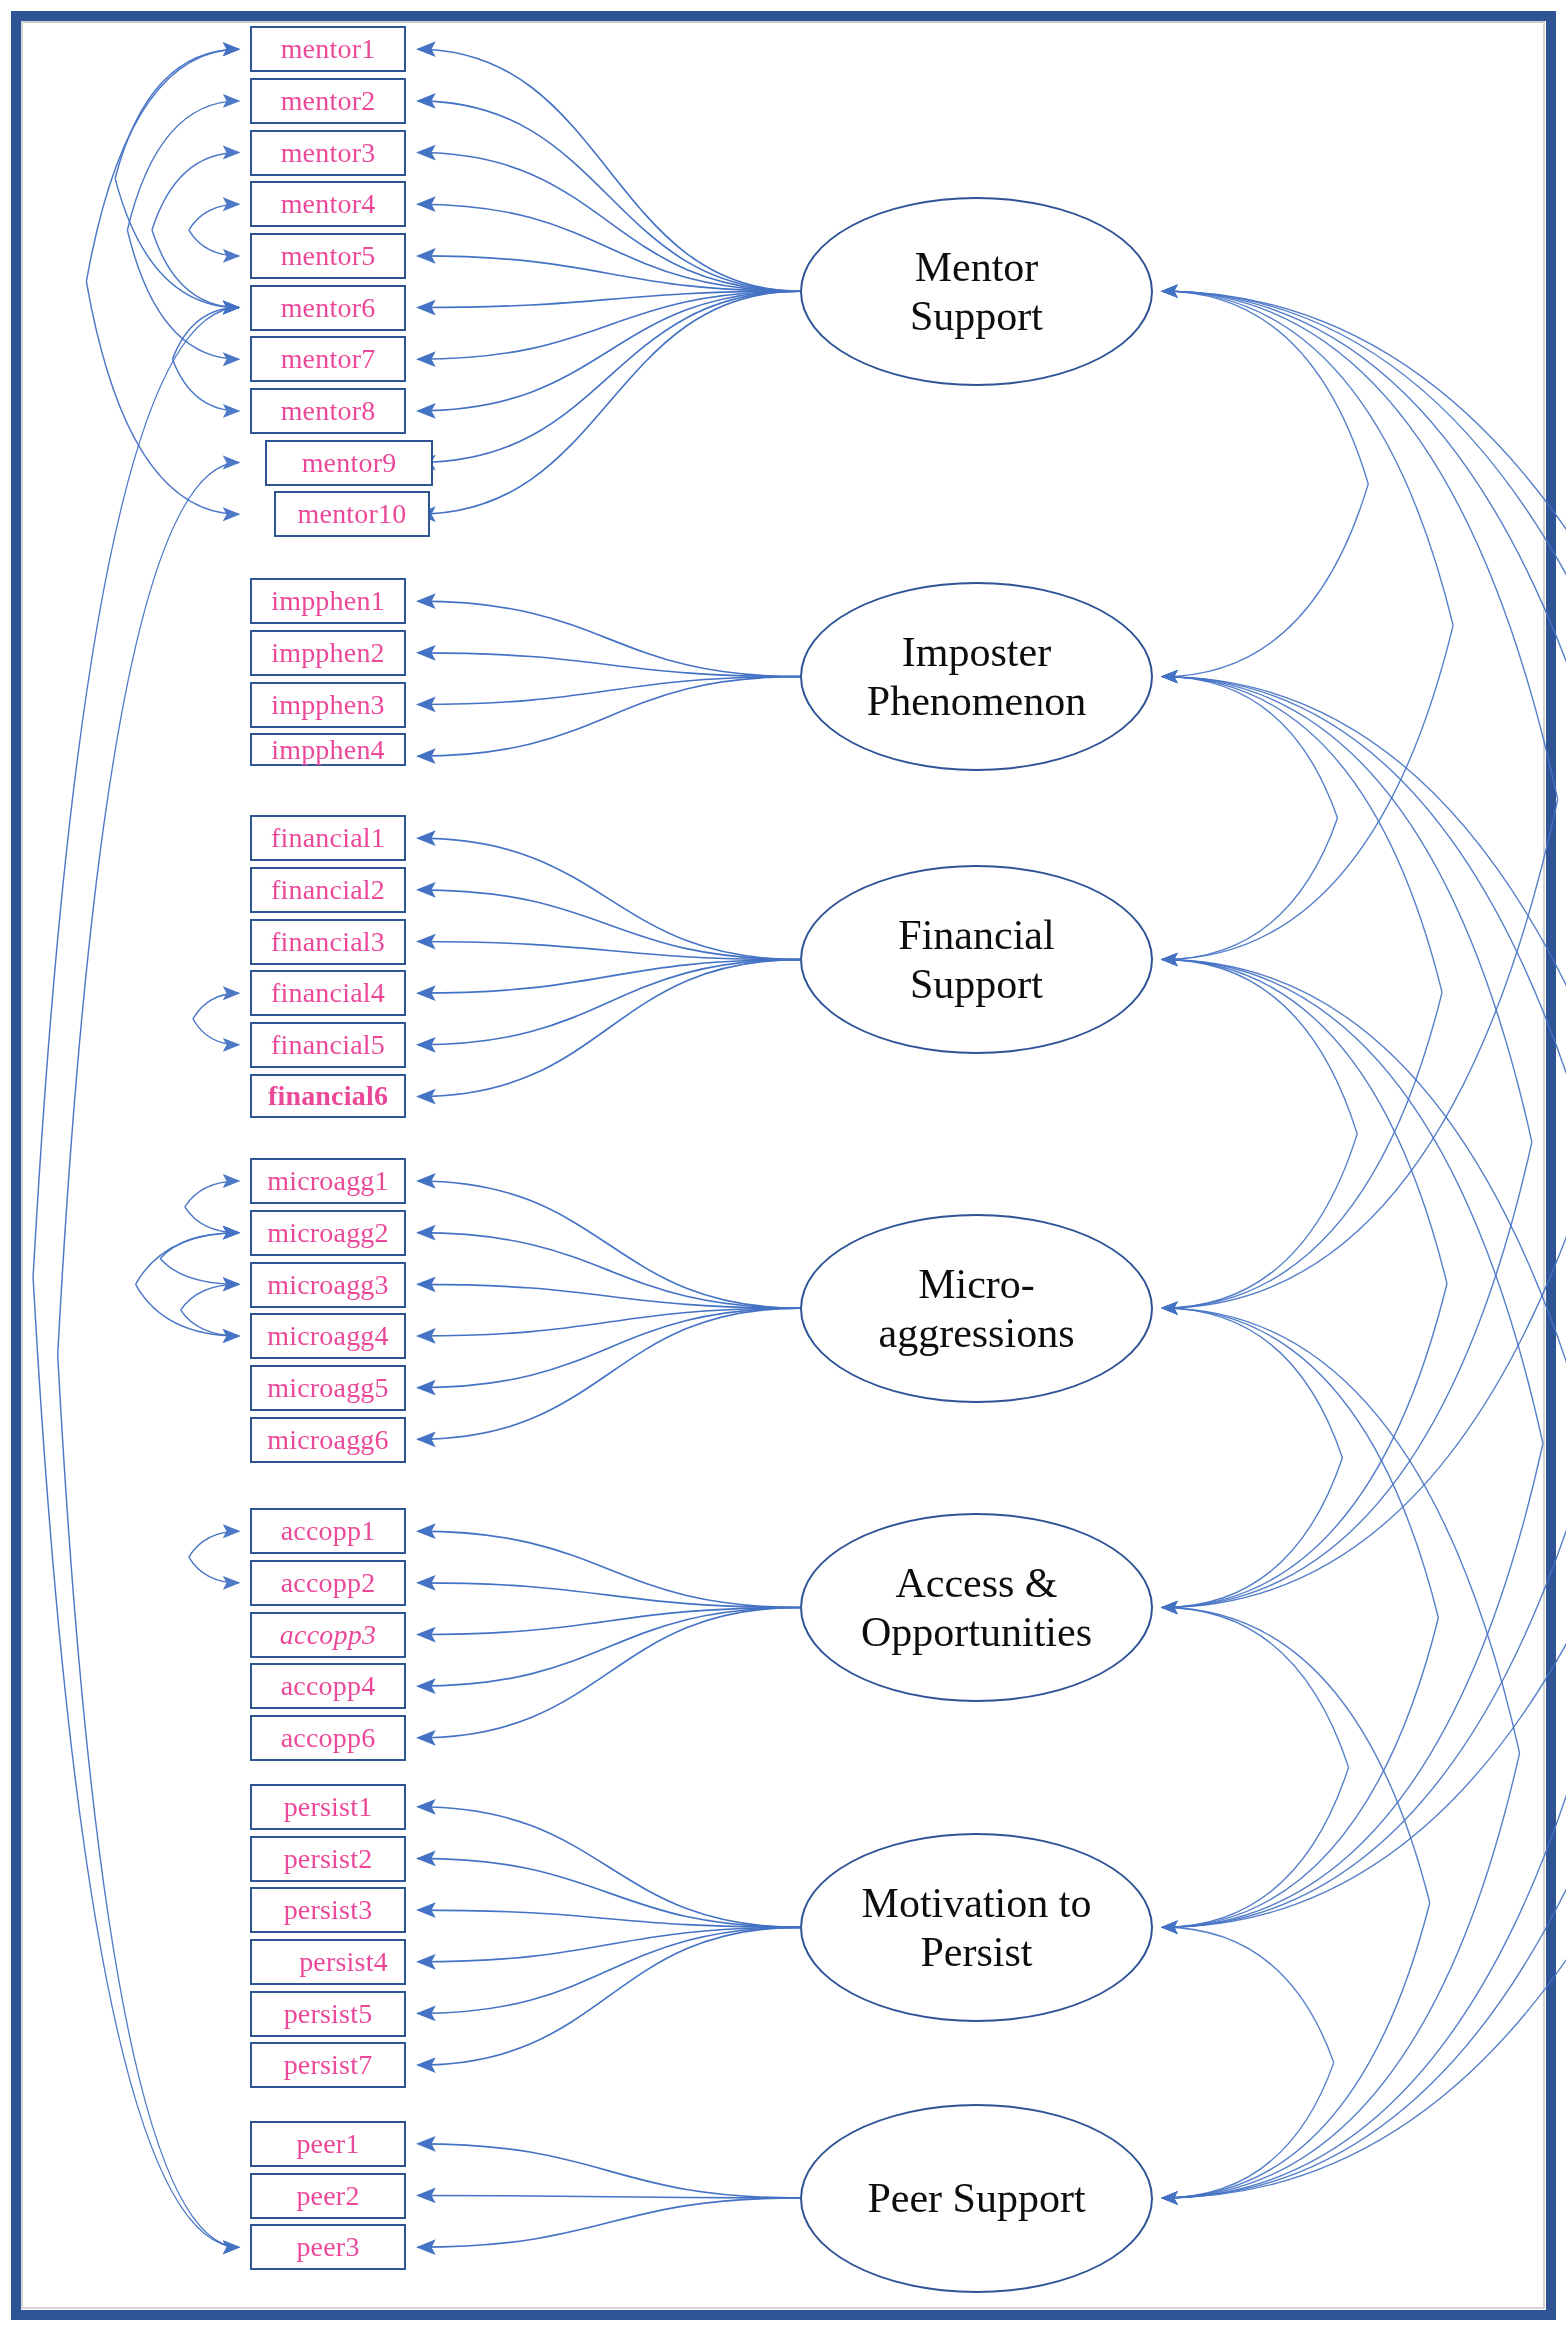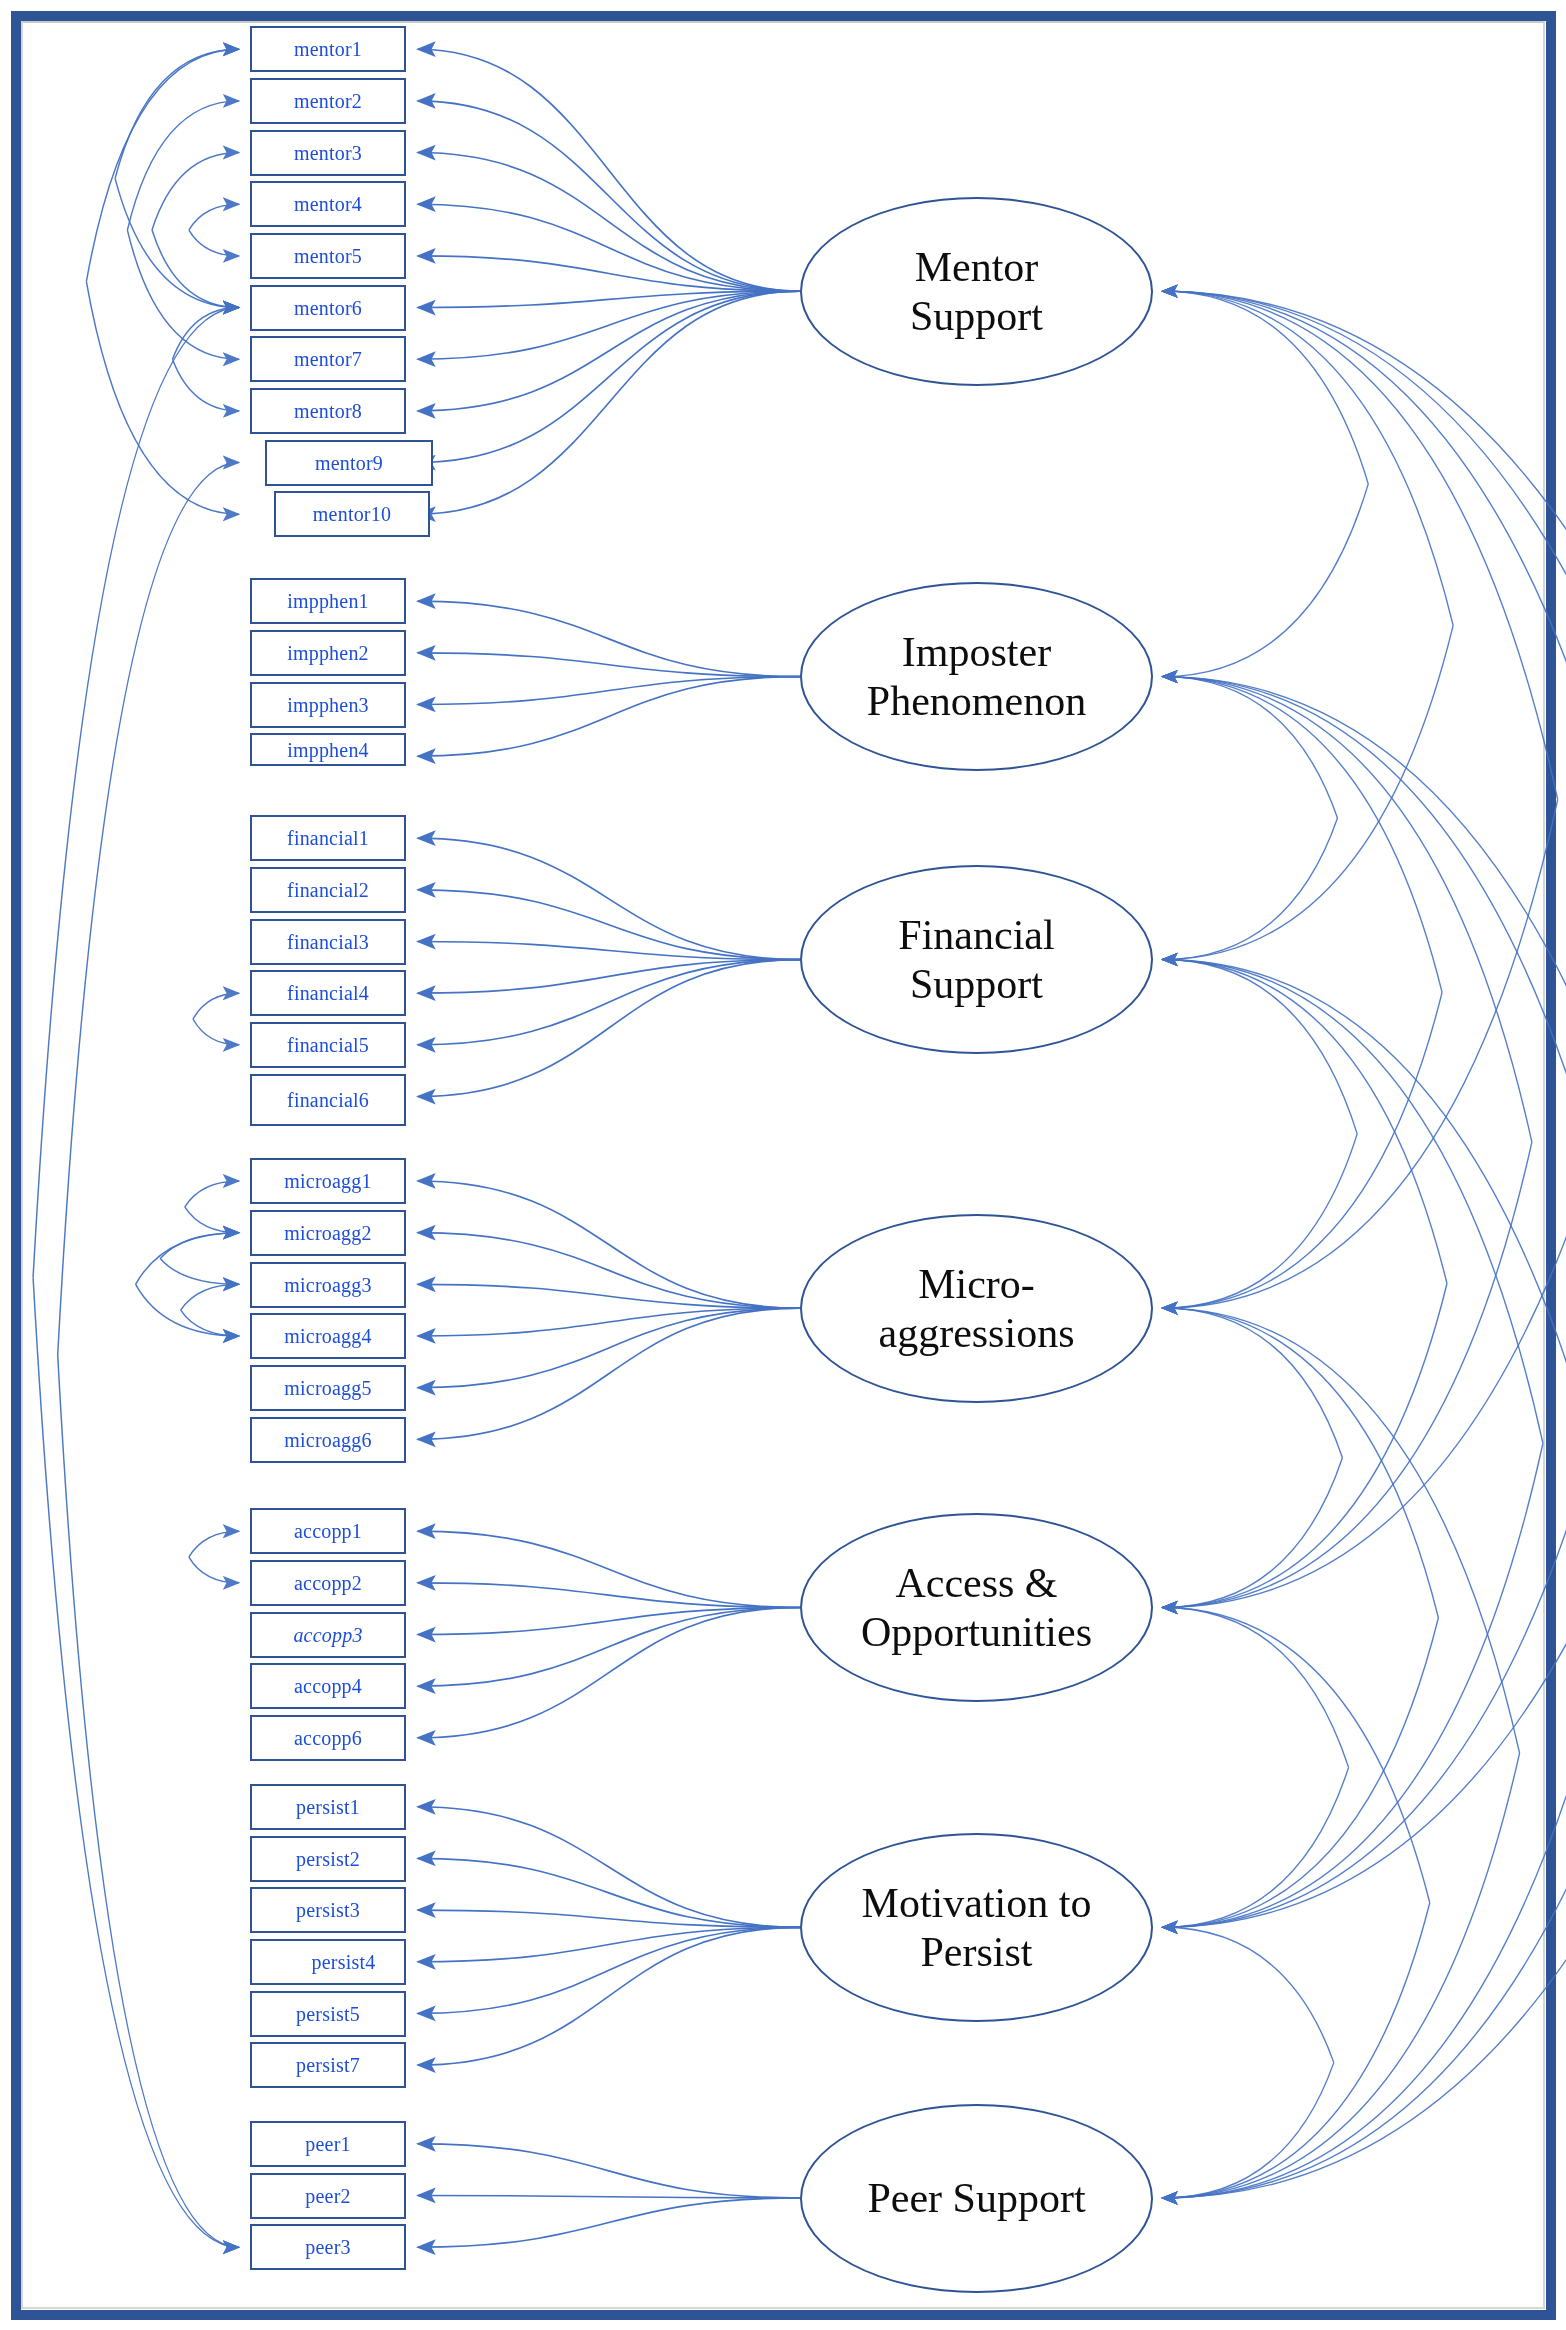--- a/index.html
+++ b/index.html
@@ -5,21 +5,21 @@
   html,body{margin:0;padding:0;background:#ffffff;}
   body{font-family:"Liberation Serif", serif;}
   #page{position:relative;width:1567px;height:2330px;background:#ffffff;overflow:hidden;}
   #frame-outer{position:absolute;left:10.7px;top:10.7px;width:1545px;height:2309px;
                border:10.7px solid #2E5496;box-sizing:border-box;}
   #frame-inner{position:absolute;left:21.3px;top:21.3px;width:1524px;height:2288px;
                border:2.5px solid #d5d5d5;box-sizing:border-box;border-top-color:#c9c9c9;}
   #canvas{position:absolute;left:0;top:0;width:1567px;height:2330px;}
   .box{position:absolute;box-sizing:border-box;background:#ffffff;
        border:2.5px solid #2E5496;display:flex;align-items:center;justify-content:center;}
-  .box span{font-size:20px;color:#1d4ed8;line-height:1;letter-spacing:0.2px;}
+  .box span{font-size:28px;color:#ec4899;line-height:1;letter-spacing:0.2px;}
   .oval{position:absolute;box-sizing:border-box;background:transparent;
         border:2.5px solid #2E5496;border-radius:50%;
         display:flex;align-items:center;justify-content:center;text-align:center;}
   .oval span{font-size:42px;color:#0d0d0d;line-height:1.15;white-space:pre-line;}
 </style>
 </head>
 <body>
 
 <div id="page">
 
@@ -213,21 +213,21 @@
       </div>
       <div class="box" style="left: 250px; top: 919px; width: 156px; height: 46px;">
         <span>financial3</span>
       </div>
       <div class="box" style="left: 250px; top: 970px; width: 156px; height: 46px;">
         <span>financial4</span>
       </div>
       <div class="box" style="left: 250px; top: 1022px; width: 156px; height: 46px;">
         <span>financial5</span>
       </div>
-      <div class="box" style="left: 250px; top: 1074px; width: 156px; height: 52px;">
+      <div class="box" style="left: 250px; top: 1074px; width: 156px; height: 44px; font-weight: bold;">
         <span>financial6</span>
       </div>
       <div class="oval" style="left: 800px; top: 1214px; width: 353px; height: 189px;">
         <span>Micro-
 aggressions</span>
       </div>
       <div class="box" style="left: 250px; top: 1158px; width: 156px; height: 46px;">
         <span>microagg1</span>
       </div>
       <div class="box" style="left: 250px; top: 1210px; width: 156px; height: 46px;">

